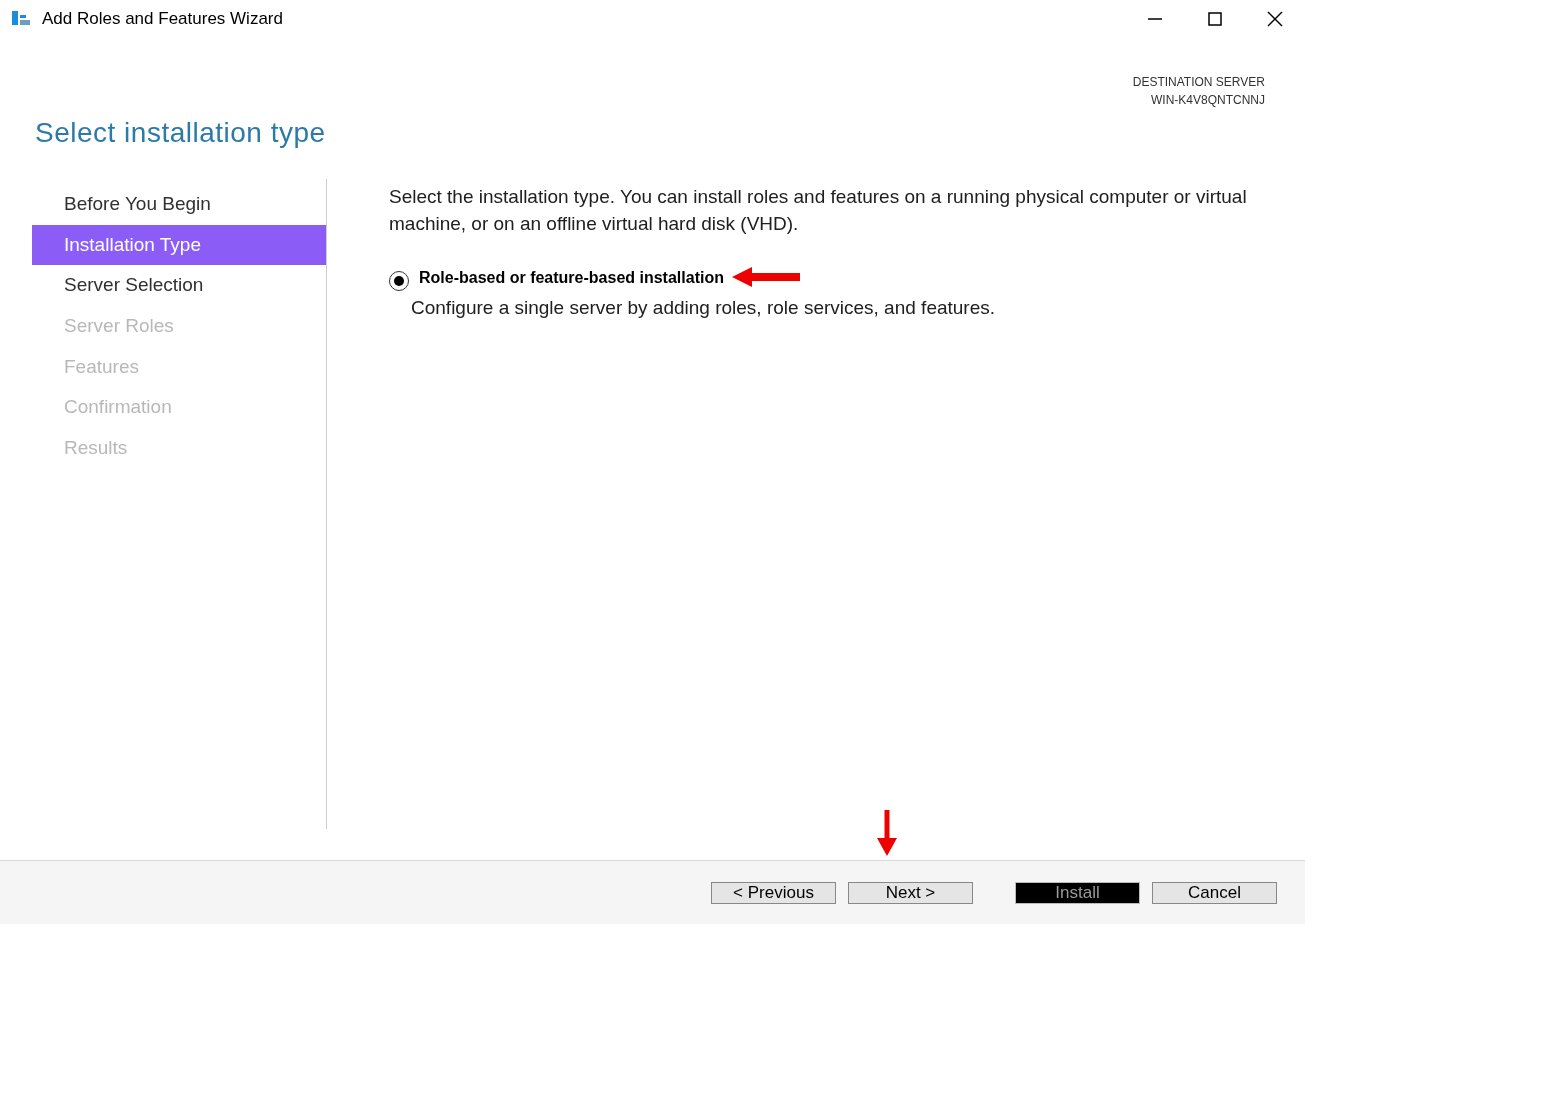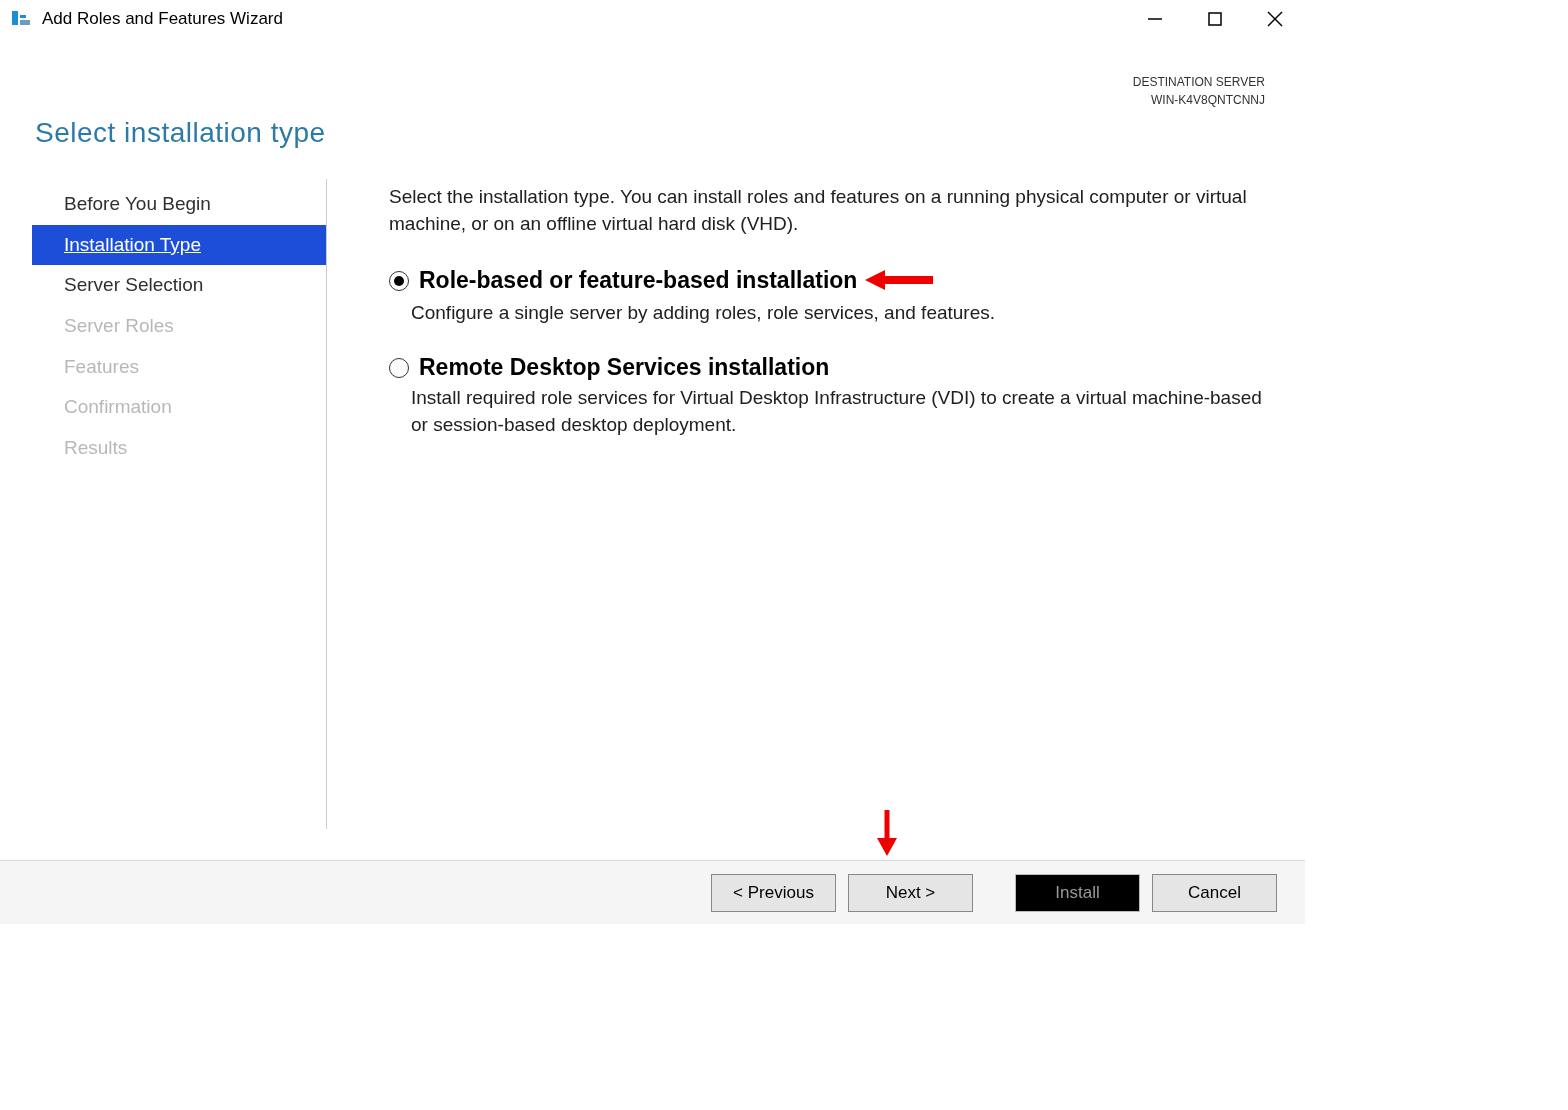--- a/index.html
+++ b/index.html
@@ -84,23 +84,22 @@
     }
     .sidebar-items { padding-top: 5px; }
     .sidebar-item {
       padding: 8px 0 8px 32px;
       font-size: 19px;
       color: #303030;
       cursor: pointer;
       line-height: 1.3;
     }
     .sidebar-item.active {
-      background: #1d4ed8;
+      background: #8b5cf6;
       color: #fff;
-      text-decoration: underline;
     }
     .sidebar-item.disabled {
       color: #b8b8b8;
       cursor: default;
     }
     .main-panel {
       flex: 1;
       padding: 5px 0 0 30px;
     }
     .intro-text {
@@ -131,21 +130,21 @@
       width: 10px;
       height: 10px;
       background: #000;
       border-radius: 50%;
       top: 50%;
       left: 50%;
       transform: translate(-50%, -50%);
     }
     .option-content { flex: 1; }
     .option-title {
-      font-size: 23px;
+      font-size: 16px;
       font-weight: 700;
       color: #000;
       margin-bottom: 4px;
     }
     .option-desc {
       font-size: 19px;
       color: #202020;
       line-height: 1.4;
       margin-left: -8px;
     }
@@ -164,21 +163,21 @@
       background: #f5f5f5;
       display: flex;
       align-items: center;
       justify-content: flex-end;
       padding: 0 28px;
       gap: 12px;
     }
     .footer-gap { width: 18px; }
     .btn {
       min-width: 125px;
-      height: 38px;
+      height: 22px;
       border: 1px solid #888;
       background: #e5e5e5;
       font-size: 17px;
       color: #000;
       cursor: pointer;
       font-family: inherit;
     }
     .btn:disabled {
       color: #999;
       cursor: default;
@@ -246,27 +245,20 @@
     <div id="options-container">
         <div class="option-row">
           <div class="radio checked"></div>
           <div class="option-content">
             <div class="option-title">Role-based or feature-based installation<span class="arrow-right"><svg width="70" height="20">
                   <polygon points="0,10 20,0 20,6 68,6 68,14 20,14 20,20" fill="#e00"></polygon>
                 </svg></span></div>
             <div class="option-desc">Configure a single server by adding roles, role services, and features.</div>
           </div>
         </div>
-        <div class="option-row">
-          <div class="radio"></div>
-          <div class="option-content">
-            <div class="option-title">Remote Desktop Services installation</div>
-            <div class="option-desc">Install required role services for Virtual Desktop Infrastructure (VDI) to create a virtual machine-based or session-based desktop deployment.</div>
-          </div>
-        </div>
       </div>
   </div>
 </div>
 
 <div class="next-arrow-down">
   <svg width="24" height="48">
       <line x1="12" y1="2" x2="12" y2="36" stroke="#e00" stroke-width="5"></line>
       <polygon points="12,48 2,30 22,30" fill="#e00"></polygon>
     </svg>
 </div>

